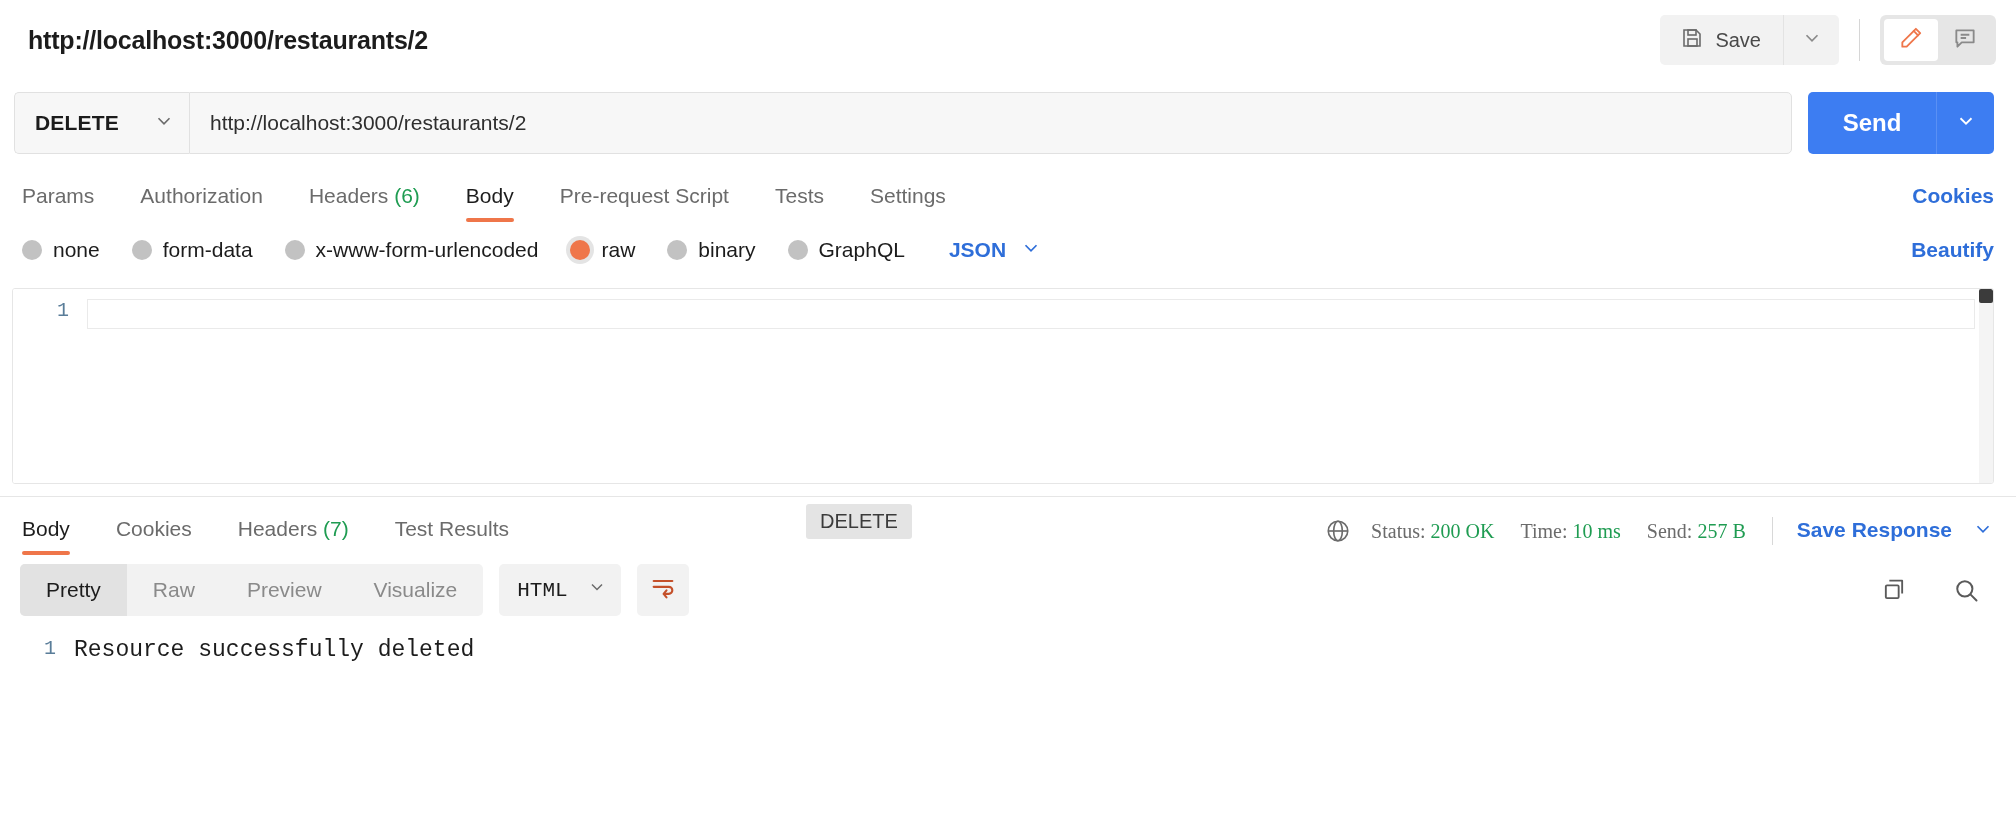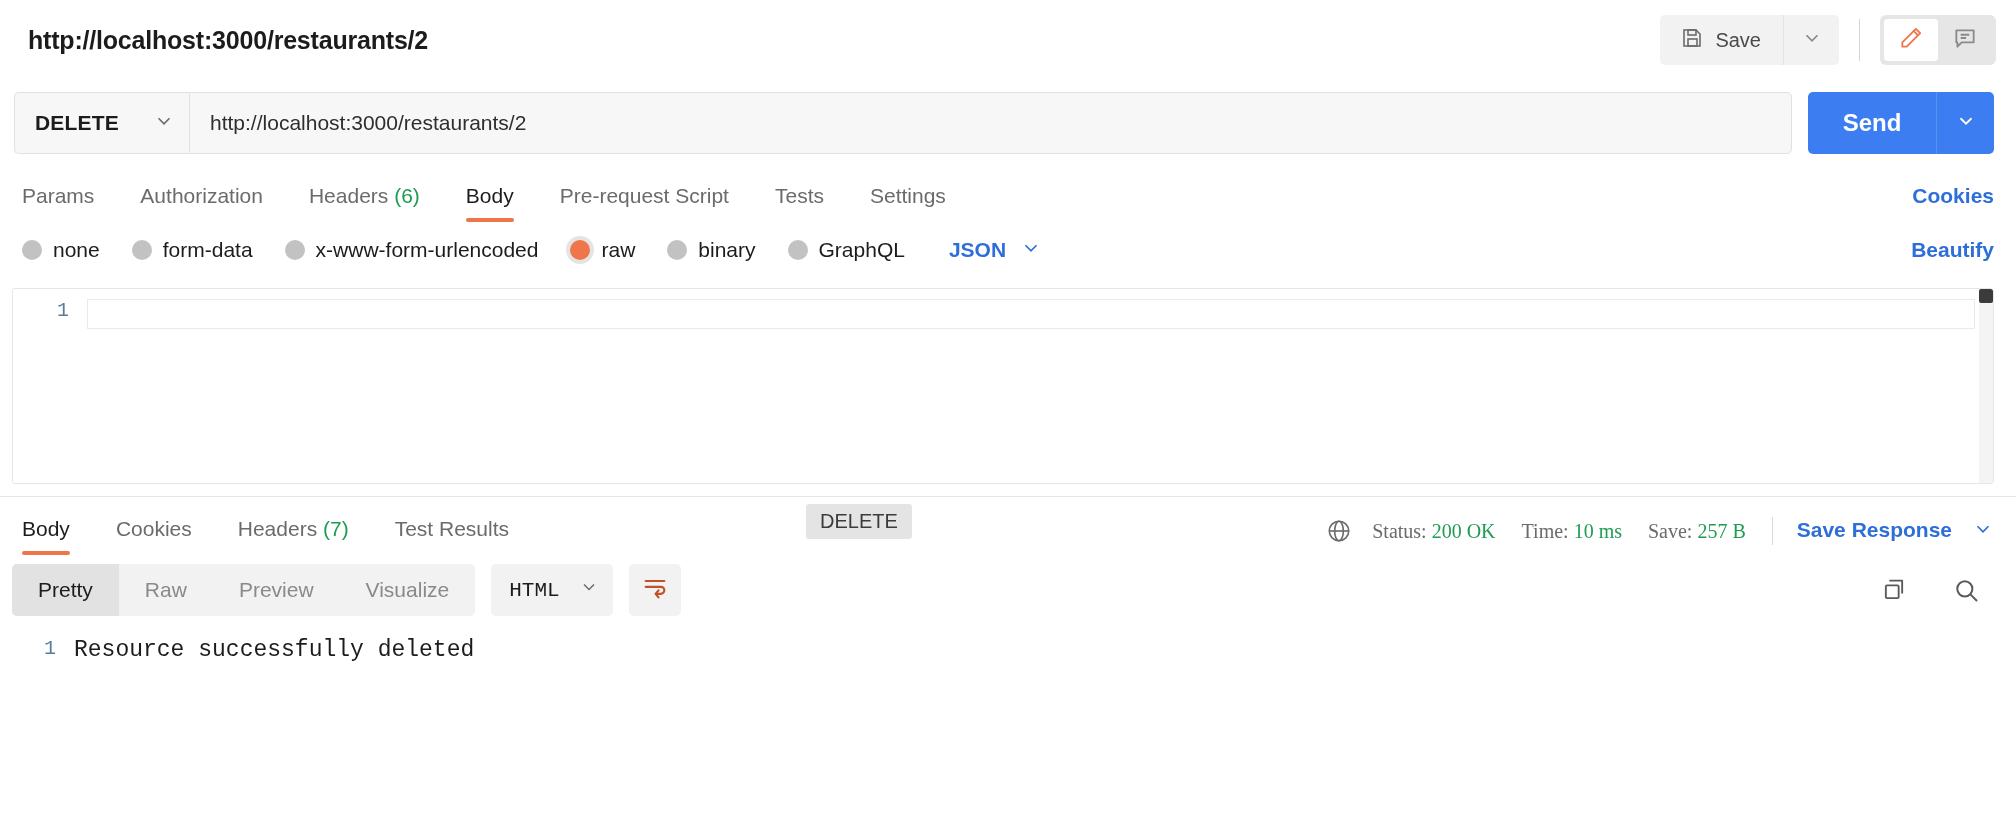--- a/index.html
+++ b/index.html
@@ -339,20 +339,21 @@
     padding: 10px 22px 10px 12px;
     height: 70px;
   }
   .seg-group {
     display: flex;
     align-items: center;
     background: #f2f2f2;
     border-radius: 5px;
     height: 52px;
     overflow: hidden;
+    margin-left: 8px;
   }
   .seg {
     height: 52px;
     display: flex;
     align-items: center;
     padding: 0 26px;
     font-size: 21px;
     color: #8a8a8a;
     cursor: pointer;
   }
@@ -595,21 +596,21 @@
     </span>
     <span class="status-item">
       <span>Status:</span>
       <span class="val">200 OK</span>
     </span>
     <span class="status-item">
       <span>Time:</span>
       <span class="val">10 ms</span>
     </span>
     <span class="status-item">
-      <span>Save:</span>
+      <span>Send:</span>
       <span class="val">257 B</span>
     </span>
     <span class="status-sep"></span>
     <span class="save-resp">
       <span class="link-blue">Save Response</span>
       <span>
         <svg width="22" height="22" viewBox="0 0 24 24" fill="none" stroke="#2e6ed9" stroke-width="1.9">
           <path d="M6 9l6 6 6-6"></path>
         </svg>
       </span>

